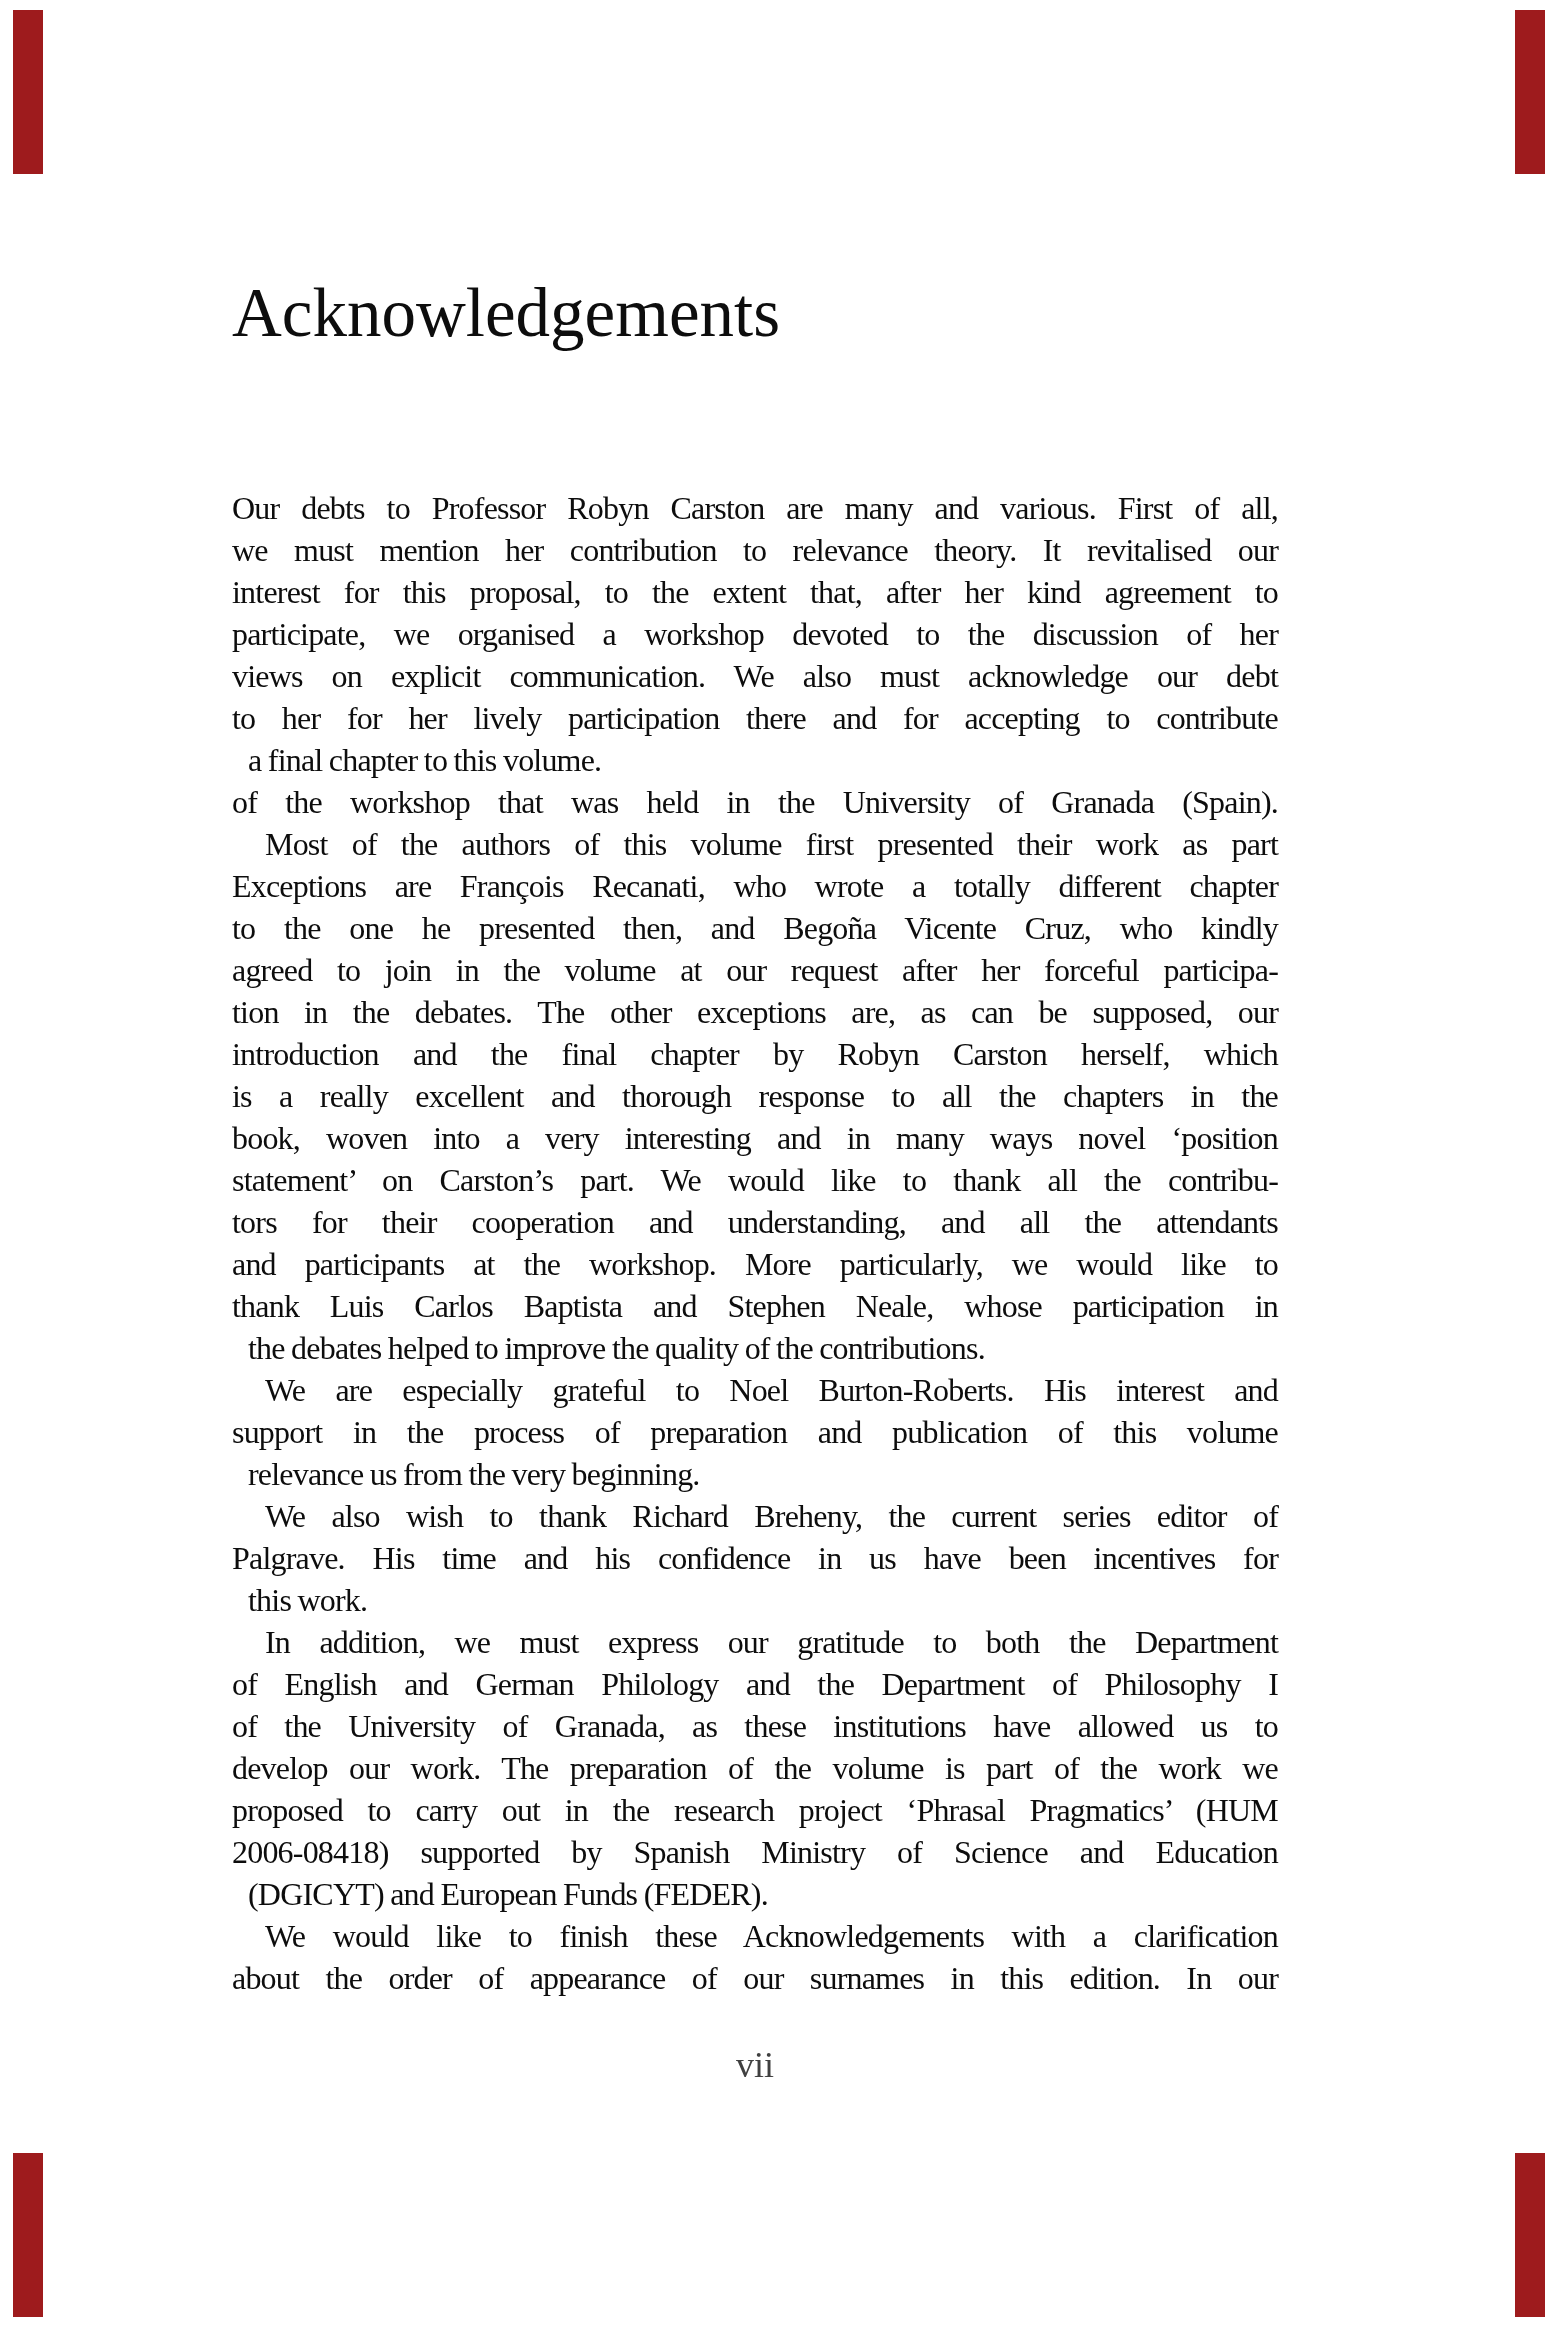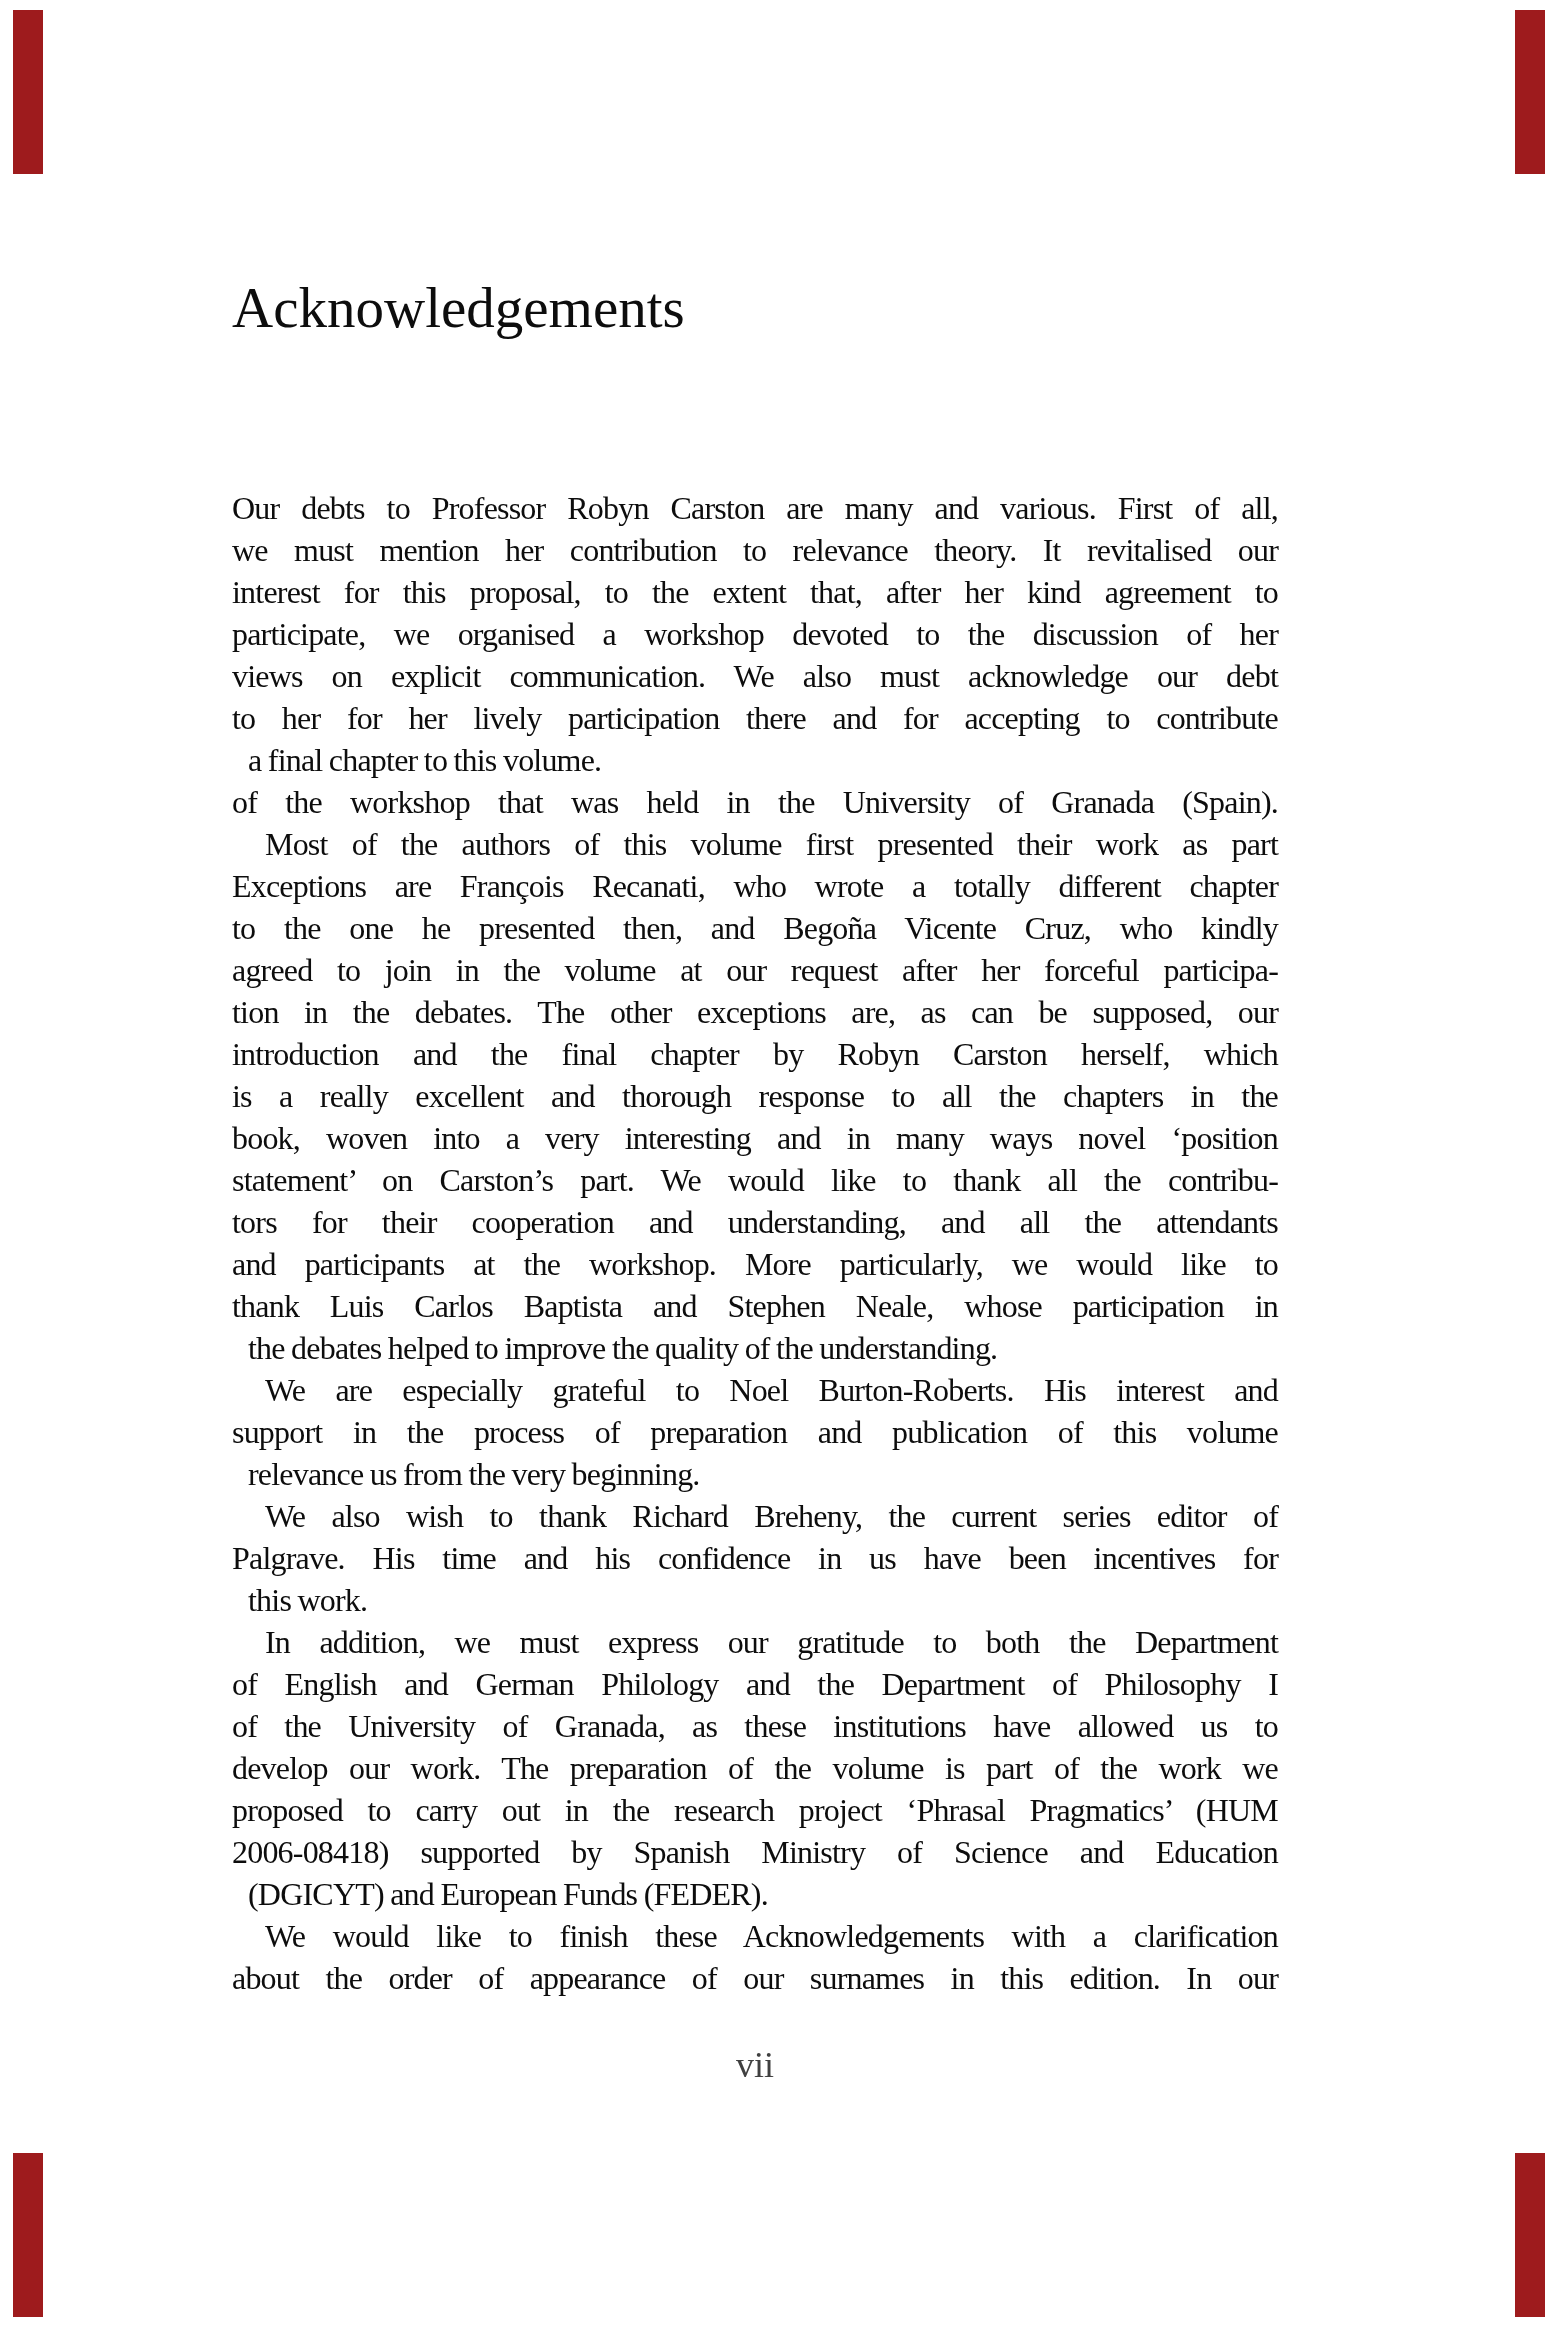--- a/index.html
+++ b/index.html
@@ -24,21 +24,21 @@
   }
   .edge-tl { left: 13.4px;   top: 10px; }
   .edge-tr { left: 1515px; top: 10px; }
   .edge-bl { left: 13.4px;   top: 2153px; }
   .edge-br { left: 1515px; top: 2153px; }
   .title {
     position: absolute;
     left: 232px;
     top: 279px;
     margin: 0;
-    font-size: 57px;
+    font-size: 69px;
     line-height: 1;
     font-weight: normal;
     color: #0d0d0d;
   }
   .body-text {
     position: absolute;
     left: 232px;
     top: 487px;
     width: 1046px;
     font-size: 32px;
@@ -93,21 +93,21 @@
         <div class="line">to the one he presented then, and Begoña Vicente Cruz, who kindly</div>
         <div class="line">agreed to join in the volume at our request after her forceful participa-</div>
         <div class="line">tion in the debates. The other exceptions are, as can be supposed, our</div>
         <div class="line">introduction and the final chapter by Robyn Carston herself, which</div>
         <div class="line">is a really excellent and thorough response to all the chapters in the</div>
         <div class="line">book, woven into a very interesting and in many ways novel ‘position</div>
         <div class="line">statement’ on Carston’s part. We would like to thank all the contribu-</div>
         <div class="line">tors for their cooperation and understanding, and all the attendants</div>
         <div class="line">and participants at the workshop. More particularly, we would like to</div>
         <div class="line">thank Luis Carlos Baptista and Stephen Neale, whose participation in</div>
-        <div class="line para-end">the debates helped to improve the quality of the understanding.</div>
+        <div class="line para-end">the debates helped to improve the quality of the contributions.</div>
       </div>
       <div class="para">
         <div class="line indent">We are especially grateful to Noel Burton-Roberts. His interest and</div>
         <div class="line">support in the process of preparation and publication of this volume</div>
         <div class="line para-end">relevance us from the very beginning.</div>
       </div>
       <div class="para">
         <div class="line indent">We also wish to thank Richard Breheny, the current series editor of</div>
         <div class="line">Palgrave. His time and his confidence in us have been incentives for</div>
         <div class="line para-end">this work.</div>

